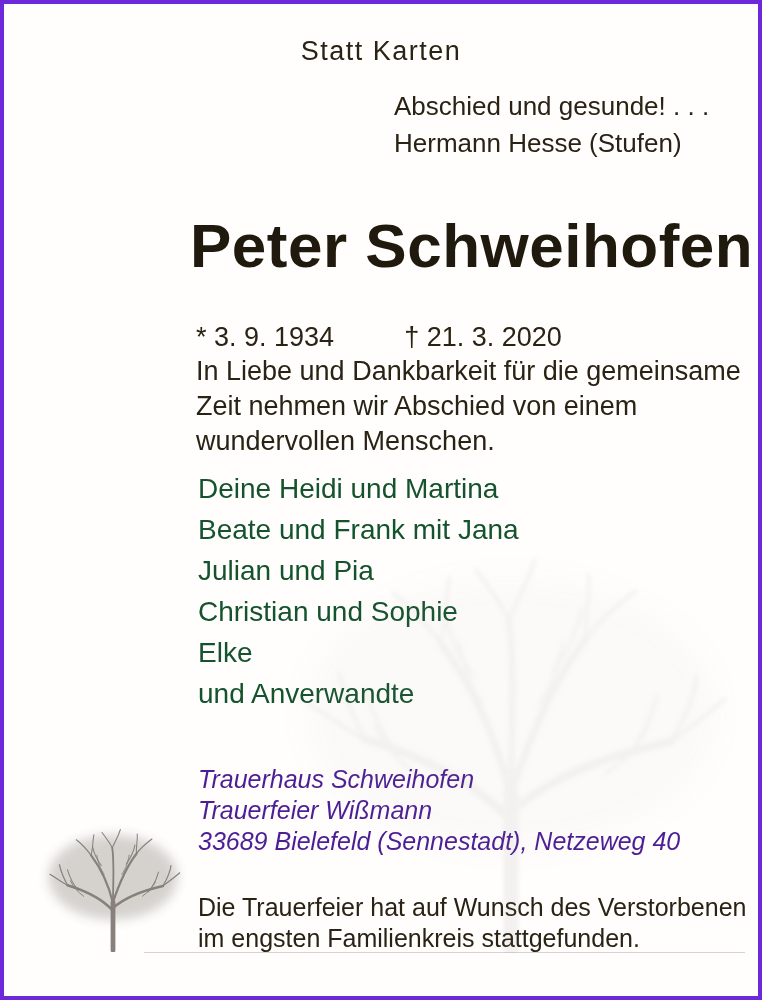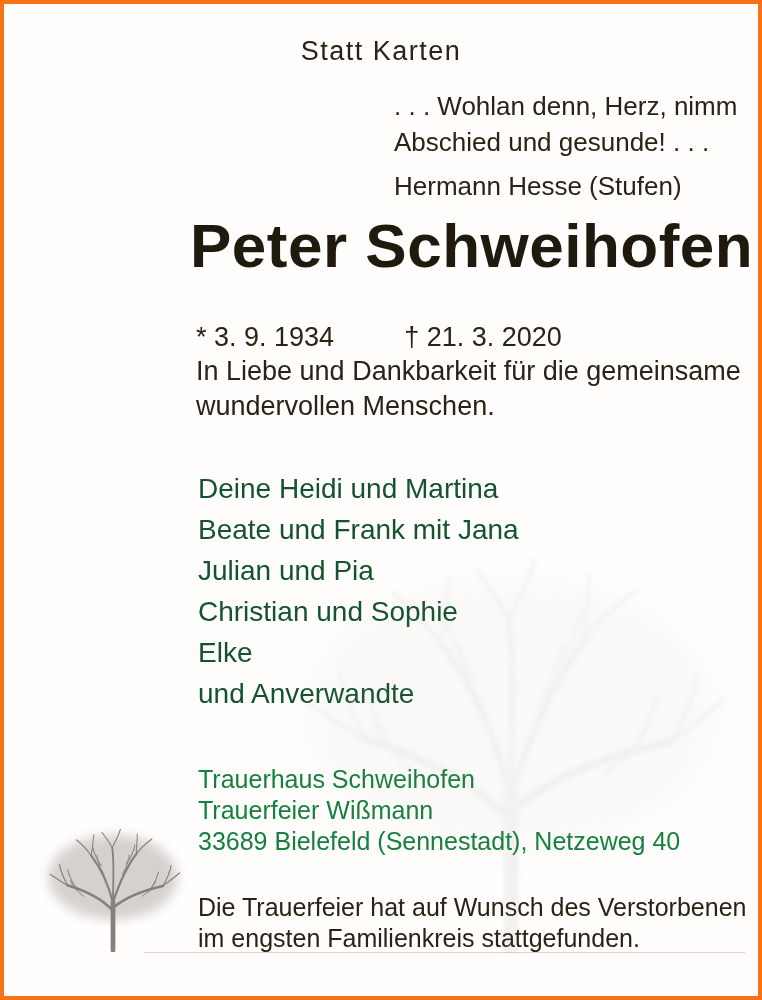--- a/index.html
+++ b/index.html
@@ -2,42 +2,42 @@
 <html><head>
 <meta charset="utf-8">
 <style>
   html, body { margin: 0; padding: 0; background: #ffffff; }
   .page {
     position: relative;
     width: 762px;
     height: 1000px;
     box-sizing: border-box;
     background: #fffefd;
-    border: 4px solid #f97316;
+    border: 4px solid #6d28d9;
     overflow: hidden;
     font-family: "Liberation Sans", sans-serif;
     color: #261f12;
   }
   .statt {
     position: absolute;
     top: 32px; left: 0; width: 100%;
     text-align: center;
     font-size: 27px;
     letter-spacing: 1.5px;
     color: #2a2315;
   }
   .quote {
     position: absolute;
     left: 390px; top: 84px;
     font-size: 26px;
     line-height: 36px;
     color: #2a2315;
     white-space: nowrap;
   }
-  .quote .attribution { margin-top: 8px; }
+  .quote .attribution { margin-top: 1px; }
   .name {
     position: absolute;
     left: 186px; top: 206px;
     margin: 0;
     font-size: 62px;
     font-weight: 700;
     letter-spacing: 0.5px;
     color: #201a0e;
     white-space: nowrap;
   }
@@ -63,22 +63,23 @@
     font-size: 28px;
     line-height: 41px;
     color: #14532d;
     white-space: nowrap;
   }
   .funeral-home {
     position: absolute;
     left: 194px; top: 760px;
     font-size: 25px;
     line-height: 31px;
-    color: #15803d;
-    white-space: nowrap;
+    color: #4c1d95;
+    white-space: nowrap;
+    font-style: italic;
   }
   .closing-note {
     position: absolute;
     left: 194px; top: 888px;
     font-size: 25px;
     line-height: 31px;
     color: #2a2315;
     white-space: nowrap;
   }
   .watermark-tree {
@@ -144,33 +145,33 @@
           <path d="M88 74 C82 66 80 58 78 48" stroke-width="1.2"></path>
           <path d="M112 74 C118 66 120 58 122 48" stroke-width="1.2"></path>
         </g>
       </g>
     </defs>
   </svg>
 
   <div class="statt">Statt Karten</div>
 
   <div class="quote">
-    <div>. . . Wohlan denn, Herz, nimm</div>
     <div>Abschied und gesunde! . . .</div>
     <div class="attribution">Hermann Hesse (Stufen)</div>
   </div>
 
   <h1 class="name">Peter Schweihofen</h1>
 
   <div class="dates">
     <span class="birth">* 3. 9. 1934</span><span class="death">† 21. 3. 2020</span>
   </div>
 
   <div class="message">
     <div>In Liebe und Dankbarkeit für die gemeinsame</div>
+    <div>Zeit nehmen wir Abschied von einem</div>
     <div>wundervollen Menschen.</div>
   </div>
 
   <div class="mourners">
     <div>Deine Heidi und Martina</div>
     <div>Beate und Frank mit Jana</div>
     <div>Julian und Pia</div>
     <div>Christian und Sophie</div>
     <div>Elke</div>
     <div>und Anverwandte</div>

